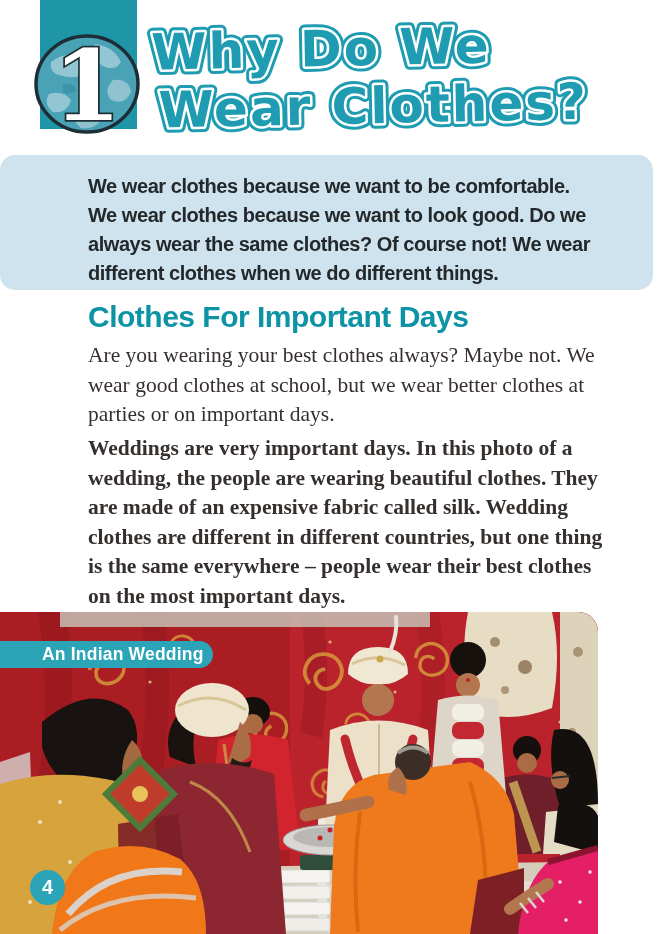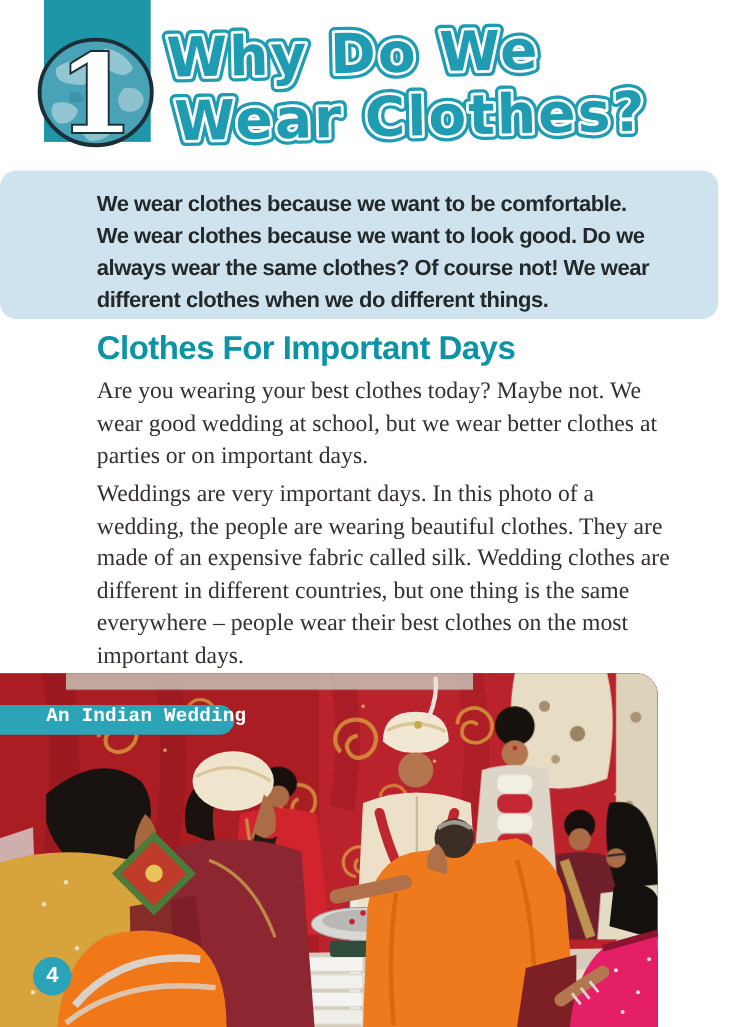--- a/index.html
+++ b/index.html
@@ -27,29 +27,29 @@
                letter-spacing:-0.45px;color:#23282b;max-width:515px;}
 
   
   .section-heading{position:absolute;left:88px;top:300px;margin:0;
                    font-size:30px;font-weight:bold;letter-spacing:-0.5px;
                    color:var(--teal_dark,#0d93a6);}
   .body-para{position:absolute;left:88px;margin:0;width:530px;
              font-family:"Liberation Serif",serif;font-size:21.5px;
              line-height:29.5px;color:#35302e;}
   .para1{top:341px;}
-  .para2{top:434px;}
+  .para2{top:434px;font-weight:bold;}
 
   
   .photo{position:absolute;left:0;top:612px;width:598px;height:322px;
          border-top-right-radius:20px;overflow:hidden;background:#a91d23;}
   .photo svg{display:block;width:598px;height:322px;}
   .caption-banner{position:absolute;left:0;top:29px;height:27px;width:213px;
                   background:var(--banner,#2ba4b8);border-radius:0 14px 14px 0;
-                  display:flex;font-family:Liberation Mono, monospace;}
+                  display:flex;align-items:center;}
   .caption-banner span{color:#ffffff;font-weight:bold;font-size:17.5px;
                        letter-spacing:0.2px;padding-left:42px;white-space:nowrap;}
 
   
   .page-number{position:absolute;left:30px;top:870px;width:35px;height:35px;
                border-radius:50%;background:var(--banner,#1f9fb8);
                display:flex;align-items:center;justify-content:center;}
   .page-number span{color:#fff;font-weight:bold;font-size:20px;}
 </style>
 </head>
@@ -79,21 +79,21 @@
       <text class="title-fill" x="152" y="66">Why Do We</text>
       <text class="title-fill" x="158" y="124">Wear Clothes?</text>
     </g>
   </svg>
 
   <div class="intro-box">
     <p>We wear clothes because we want to be comfortable. We wear clothes because we want to look good. Do we always wear the same clothes? Of course not! We wear different clothes when we do different things.</p>
   </div>
 
   <h2 class="section-heading">Clothes For Important Days</h2>
-  <p class="body-para para1">Are you wearing your best clothes today? Maybe not. We wear good wedding at school, but we wear better clothes at parties or on important days.</p>
+  <p class="body-para para1">Are you wearing your best clothes always? Maybe not. We wear good clothes at school, but we wear better clothes at parties or on important days.</p>
   <p class="body-para para2">Weddings are very important days. In this photo of a wedding, the people are wearing beautiful clothes. They are made of an expensive fabric called silk. Wedding clothes are different in different countries, but one thing is the same everywhere – people wear their best clothes on the most important days.</p>
 
   <div class="photo">
     <svg viewBox="0 0 598 322">
       <defs>
         <path id="swirl" d="M0,12 C-2,2 8,-4 16,0 C24,4 25,14 18,19 C12,23 4,21 4,14 C4,9 9,7 13,9" fill="none"></path>
       </defs>
 
       <g>
         <rect width="598" height="322" fill="#a91d23"></rect>

